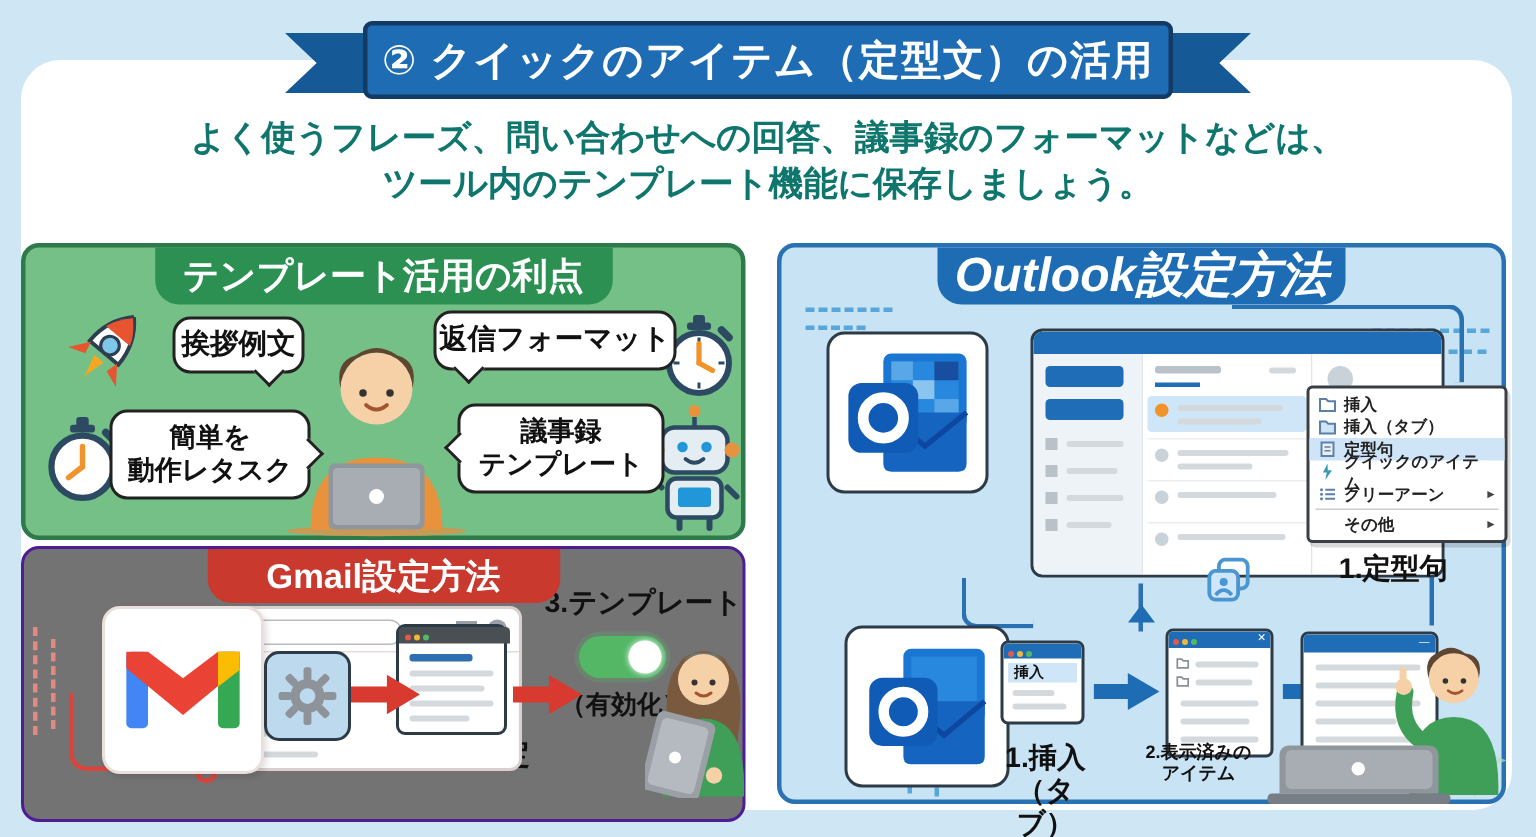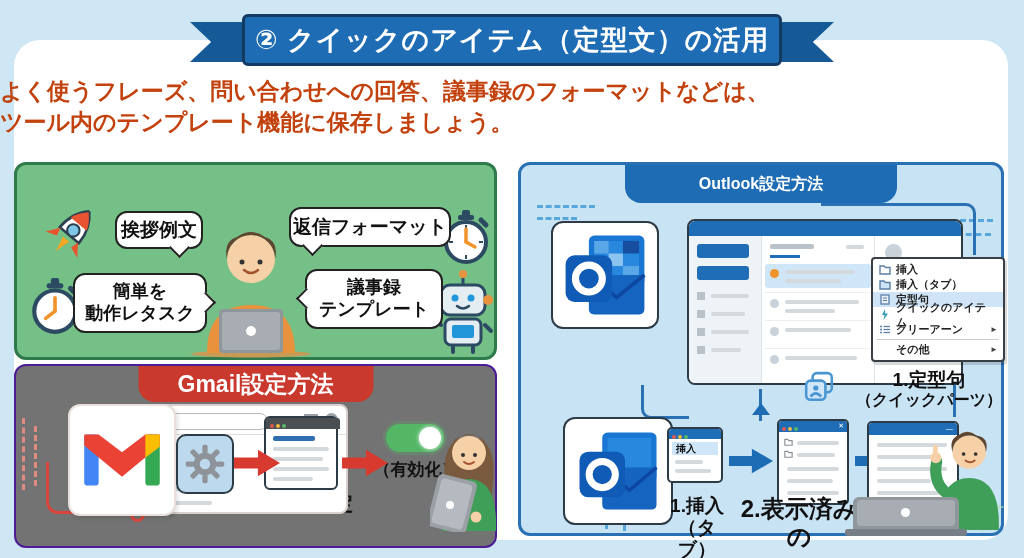--- a/index.html
+++ b/index.html
@@ -5,30 +5,30 @@
   html,body{margin:0;padding:0;}
   body{font-family:"Liberation Sans","DejaVu Sans",sans-serif;}
   .stage{position:relative;width:1024px;height:558px;background:#cfe6f4;overflow:hidden;}
   .abs{position:absolute;}
   .card{position:absolute;left:14px;top:40px;width:994px;height:500px;background:#ffffff;border-radius:26px;}
   
   .ribbon-main{position:absolute;left:242px;top:14px;width:540px;height:52px;background:#1e6cb4;border:3px solid #123a63;border-radius:6px;display:flex;align-items:center;justify-content:center;color:#fff;font-weight:bold;font-size:27px;letter-spacing:1px;z-index:5;box-sizing:border-box;}
   .ribbon-tail{position:absolute;top:22px;width:66px;height:40px;background:#155a96;z-index:4;}
   .tail-left{left:190px;clip-path:polygon(0 0,100% 0,100% 100%,0 100%,32% 50%);}
   .tail-right{left:768px;clip-path:polygon(0 0,100% 0,68% 50%,100% 100%,0 100%);}
-  .intro{position:absolute;left:0;top:76px;width:100%;font-size:23px;font-weight:bold;color:#c2410c;line-height:31px;z-index:2;}
+  .intro{position:absolute;left:0;top:76px;width:100%;text-align:center;font-size:23px;font-weight:bold;color:#0f766e;line-height:31px;z-index:2;}
   
   .panel{position:absolute;border-radius:12px;box-sizing:border-box;}
   .panel-benefits{left:14px;top:162px;width:483px;height:198px;background:#74c086;border:3px solid #2f7a4b;}
   .panel-gmail{left:14px;top:364px;width:483px;height:184px;background:#737373;border:2px solid #4c1d95;}
   .panel-outlook{left:518px;top:162px;width:486px;height:374px;background:#c8e3f4;border:3px solid #2a71b4;}
   .badge{position:absolute;top:0;left:50%;transform:translateX(-50%);display:flex;align-items:center;justify-content:center;color:#fff;font-weight:bold;border-radius:0 0 16px 16px;z-index:3;}
   .badge-green{width:305px;height:38px;background:#2d9053;font-size:24px;}
   .badge-red{width:235px;height:36px;background:#c9392e;font-size:23px;}
-  .badge-blue{width:272px;height:38px;background:#1e6cb4;font-size:16px;}
+  .badge-blue{width:272px;height:38px;background:#1e6cb4;font-size:32px;font-style:italic;}
   
   .bubble{position:absolute;background:#fff;border:2.5px solid #222;border-radius:12px;display:flex;flex-direction:column;align-items:center;justify-content:center;font-weight:bold;color:#111;z-index:3;box-sizing:border-box;line-height:1.2;}
   .tail{position:absolute;width:13px;height:13px;background:#fff;transform:rotate(45deg);}
   .tail-b{bottom:-8px;border-right:2.5px solid #222;border-bottom:2.5px solid #222;}
   .tail-r{right:-8px;top:20px;border-top:2.5px solid #222;border-right:2.5px solid #222;}
   .tail-l{left:-8px;top:20px;border-left:2.5px solid #222;border-bottom:2.5px solid #222;}
   
   .mockwin{position:absolute;background:#fff;box-sizing:border-box;}
   .gline{background:#d4d9dd;border-radius:2px;}
   .dot{border-radius:50%;}
@@ -63,20 +63,21 @@
   <div class="ribbon-main">
       <span>② クイックのアイテム（定型文）の活用</span>
     </div>
 
   <div class="intro">
     <div>よく使うフレーズ、問い合わせへの回答、議事録のフォーマットなどは、</div>
     <div>ツール内のテンプレート機能に保存しましょう。</div>
   </div>
 
   <div class="panel panel-benefits">
+    <div class="badge badge-green">テンプレート活用の利点</div>
 
     <svg class="abs" style="left:26px;top:38px" width="58" height="58" viewBox="0 0 56 56">
       <g transform="rotate(40 28 28)">
         <path d="M28 2 q12 12 12 30 h-24 q0 -18 12 -30" fill="#fff" stroke="#2d3e50" stroke-width="2.5"></path>
         <path d="M28 3 q8 8 10 15 h-20 q2 -7 10 -15" fill="#e8542f"></path>
         <circle cx="28" cy="26" r="6" fill="#7ec7e8" stroke="#2d3e50" stroke-width="2"></circle>
         <path d="M17 32 l-9 12 11 -4 z" fill="#e8542f"></path>
         <path d="M39 32 l9 12 -11 -4 z" fill="#e8542f"></path>
         <path d="M24 37 q4 13 4 17 q0 -4 4 -17 z" fill="#f5a623"></path>
       </g>
@@ -216,20 +217,21 @@
       </div>
       <div class="abs" style="left:7px;top:18px;width:42px;height:5px;background:#2f6fb0;border-radius:2px"></div>
       <div class="abs gline" style="left:7px;top:29px;width:56px;height:4px"></div>
       <div class="abs gline" style="left:7px;top:39px;width:50px;height:4px"></div>
       <div class="abs gline" style="left:7px;top:49px;width:56px;height:4px"></div>
       <div class="abs gline" style="left:7px;top:59px;width:40px;height:4px"></div>
     </div>
 
     <div class="arrow arrow-red" style="left:326px;top:82px;width:46px;height:30px;z-index:3"></div>
 
+    <div class="steplabel" style="left:344px;top:26px;width:138px;font-size:19px">3.テンプレート</div>
     <div class="toggle" style="left:370px;top:58px">
         <span class="knob"></span>
       </div>
     <div class="steplabel" style="left:344px;top:94px;width:112px;font-size:17px">（有効化）</div>
 
     <svg class="abs" style="left:414px;top:52px;z-index:2" width="78" height="114" viewBox="0 0 78 112">
       <path d="M16 72 q-8 -54 23 -54 q31 0 23 54 l-4 36 h-38 z" fill="#7a5a3e"></path>
       <circle cx="39" cy="34" r="17" fill="#f6d0a7"></circle>
       <path d="M22 32 a17 17 0 0 1 34 0 q2 -16 -17 -16 q-19 0 -17 16" fill="#7a5a3e"></path>
       <circle cx="33" cy="36" r="2" fill="#333"></circle>
@@ -377,21 +379,20 @@
 
     <svg class="abs" style="left:282px;top:206px" width="32" height="32" viewBox="0 0 30 30">
       <rect x="9" y="2" width="18" height="18" rx="4" fill="none" stroke="#4a96d2" stroke-width="2.4"></rect>
       <rect x="3" y="9" width="18" height="18" rx="4" fill="#cfe6f8" stroke="#4a96d2" stroke-width="2.4"></rect>
       <circle cx="12" cy="16" r="2.5" fill="#4a96d2"></circle>
       <path d="M7 24 q5 -6 10 0" stroke="#4a96d2" stroke-width="2.4" fill="none"></path>
     </svg>
 
     <div class="steplabel" style="left:330px;top:204px;width:156px;font-size:19px">
       <div>1.定型句</div>
-      <div style="font-size:16px">（クイックパーツ）</div>
     </div>
 
     <div class="mockwin" style="left:42px;top:252px;width:110px;height:108px;border:2.5px solid #2d3b46;border-radius:12px;display:flex;align-items:center;justify-content:center">
       <svg width="84" height="84" viewBox="0 0 96 96">
         <rect x="30" y="4" width="62" height="56" rx="6" fill="#1976d2"></rect>
         <rect x="36" y="10" width="50" height="44" fill="#2788dd"></rect>
         <path d="M30 44 h62 v42 q0 6 -6 6 h-50 q-6 0 -6 -6 z" fill="#1565c0"></path>
         <path d="M30 44 l31 26 31 -26" fill="none" stroke="#0d47a1" stroke-width="4"></path>
         <rect x="4" y="26" width="52" height="52" rx="10" fill="#0f5bb5"></rect>
         <circle cx="30" cy="52" r="15" fill="none" stroke="#fff" stroke-width="8"></circle>
@@ -456,17 +457,18 @@
     <div class="abs" style="left:324px;top:364px;width:122px;height:7px;background:#777e85;border-radius:3px;z-index:3"></div>
 
     <svg class="abs" style="left:440px;top:316px;opacity:.65" width="44" height="52" viewBox="0 0 40 48">
       <path d="M20 0 L26 19 L40 24 L26 29 L20 48 L14 29 L0 24 L14 19 Z" fill="#b9dfc4"></path>
     </svg>
 
     <div class="steplabel" style="left:138px;top:330px;width:76px;font-size:19px">
       <div>1.挿入</div>
       <div>（タブ）</div>
     </div>
-    <div class="steplabel" style="left:216px;top:330px;width:124px;font-size:24px">
+    <div class="steplabel" style="left:216px;top:330px;width:124px;font-size:12px">
       <div>2.表示済みの</div>
+      <div>アイテム</div>
     </div>
   </div>
 </div>
 
 </body></html>

